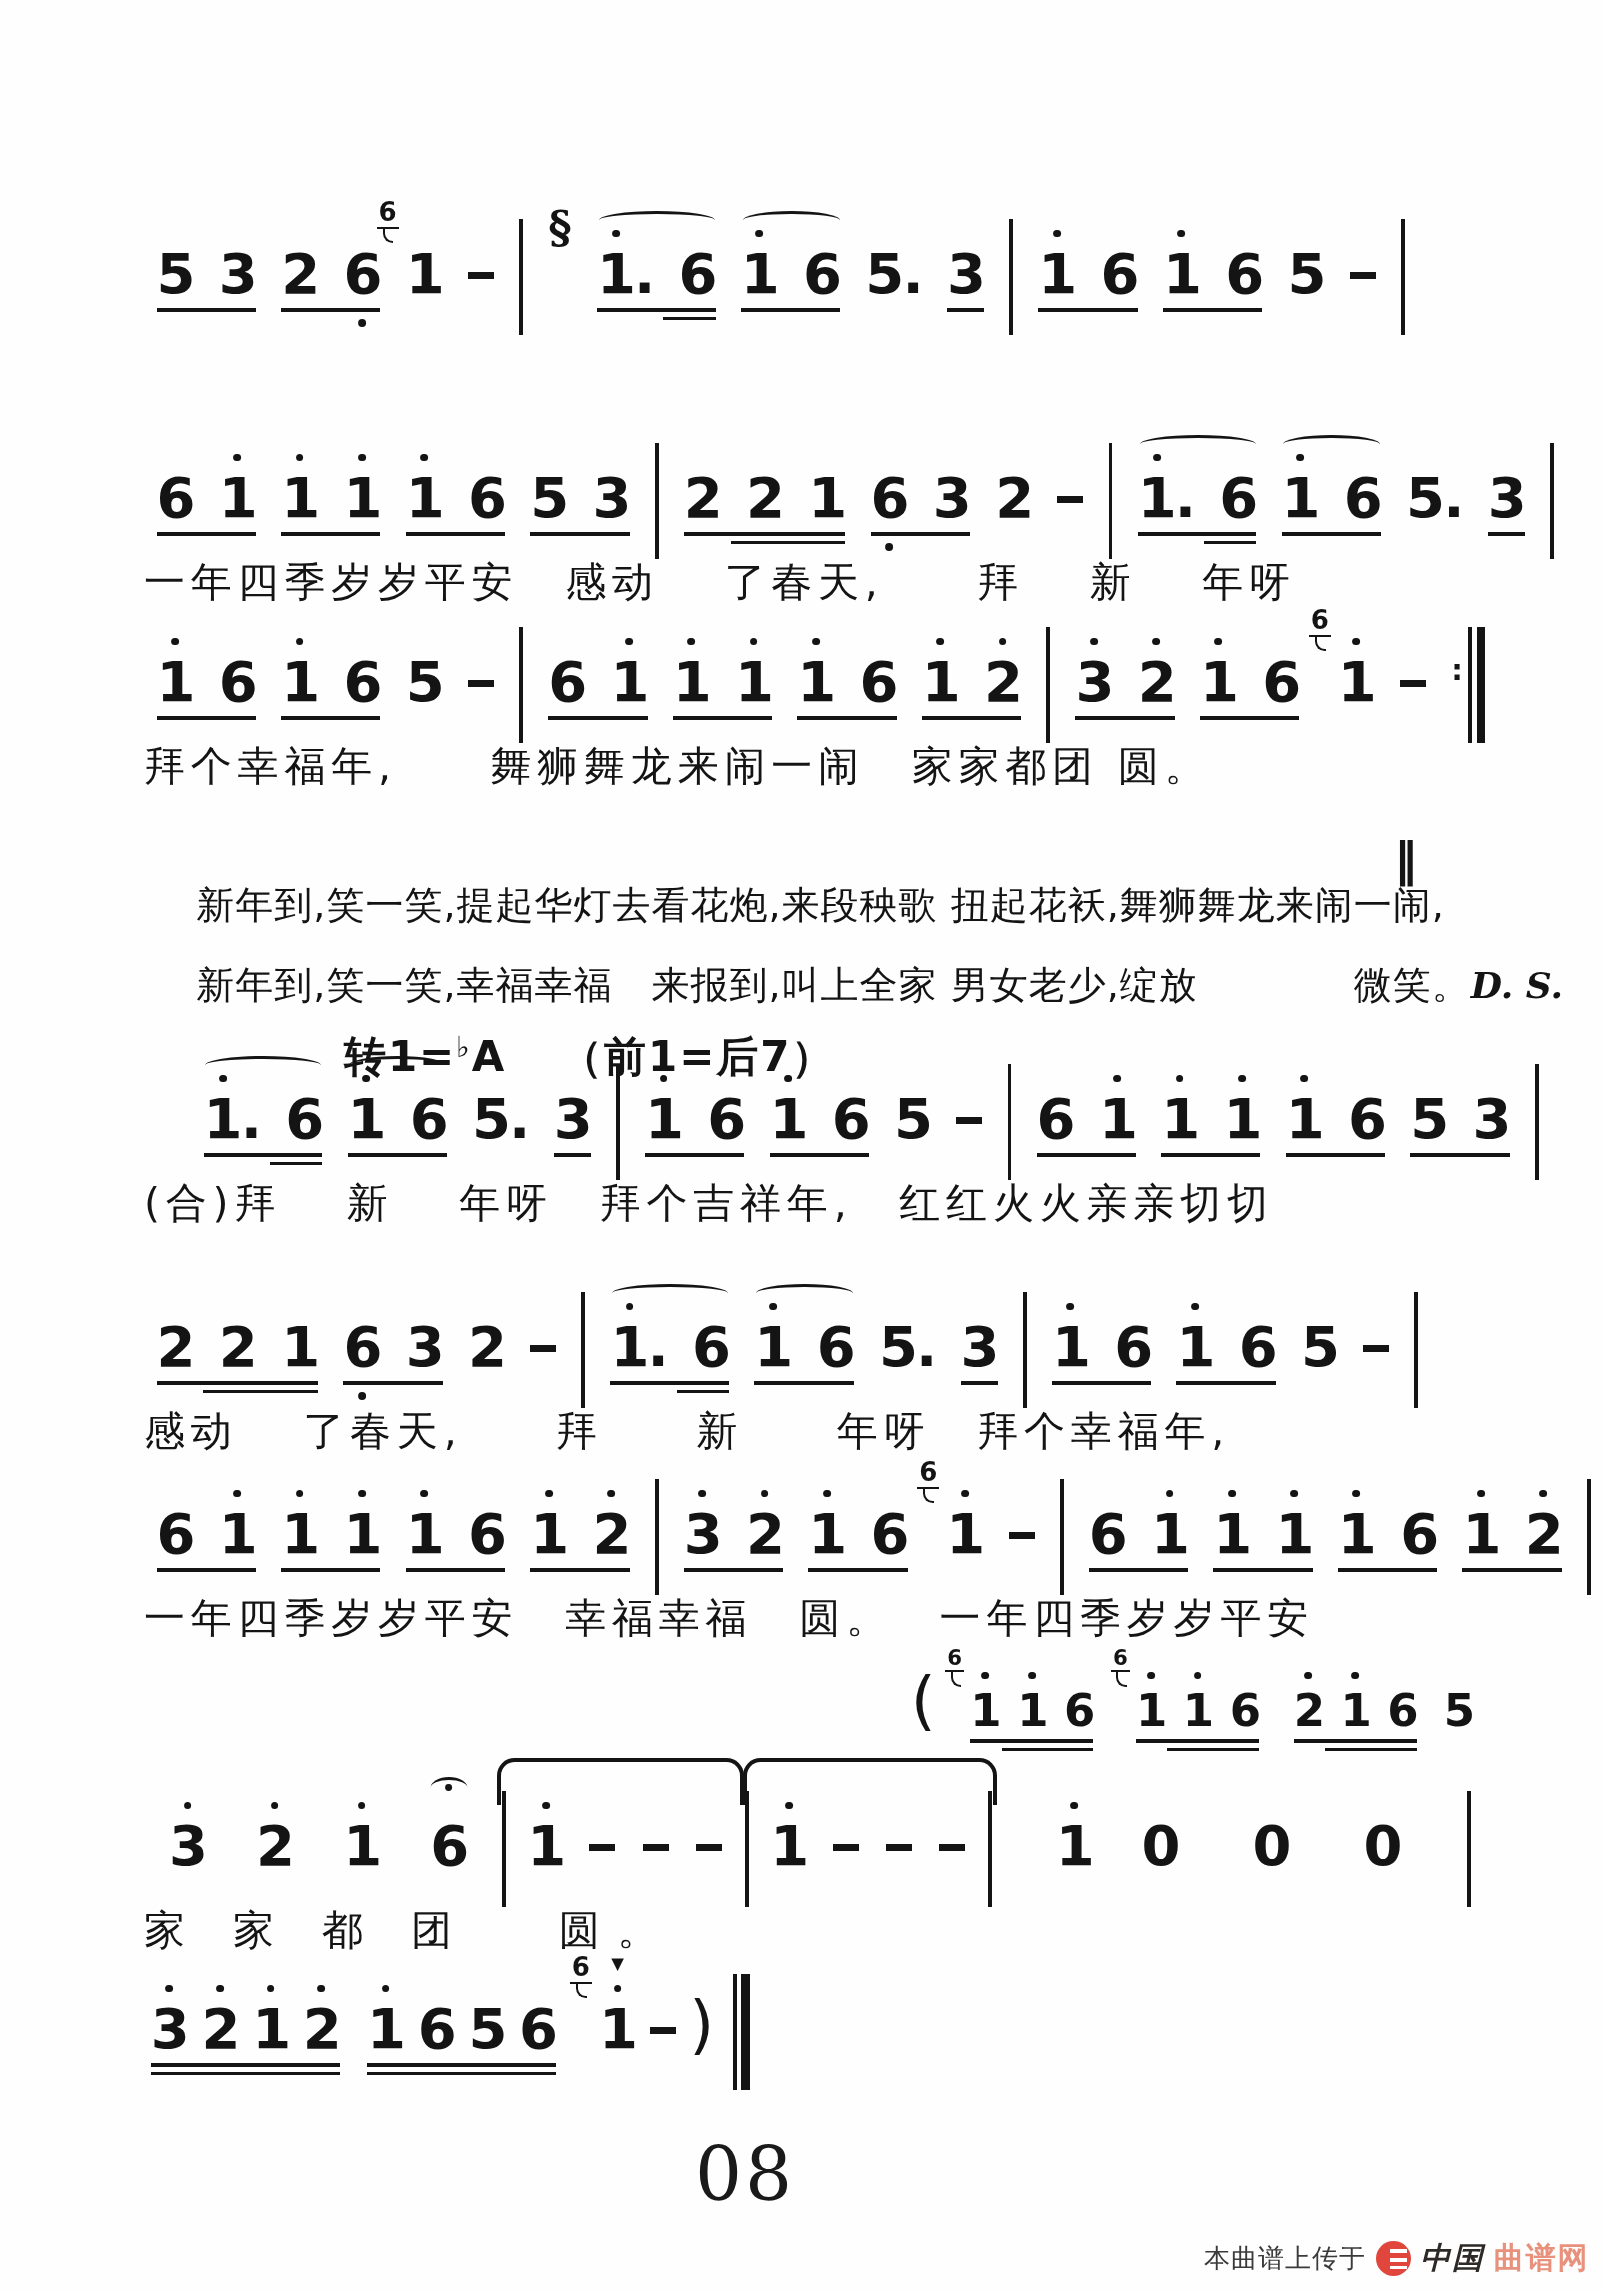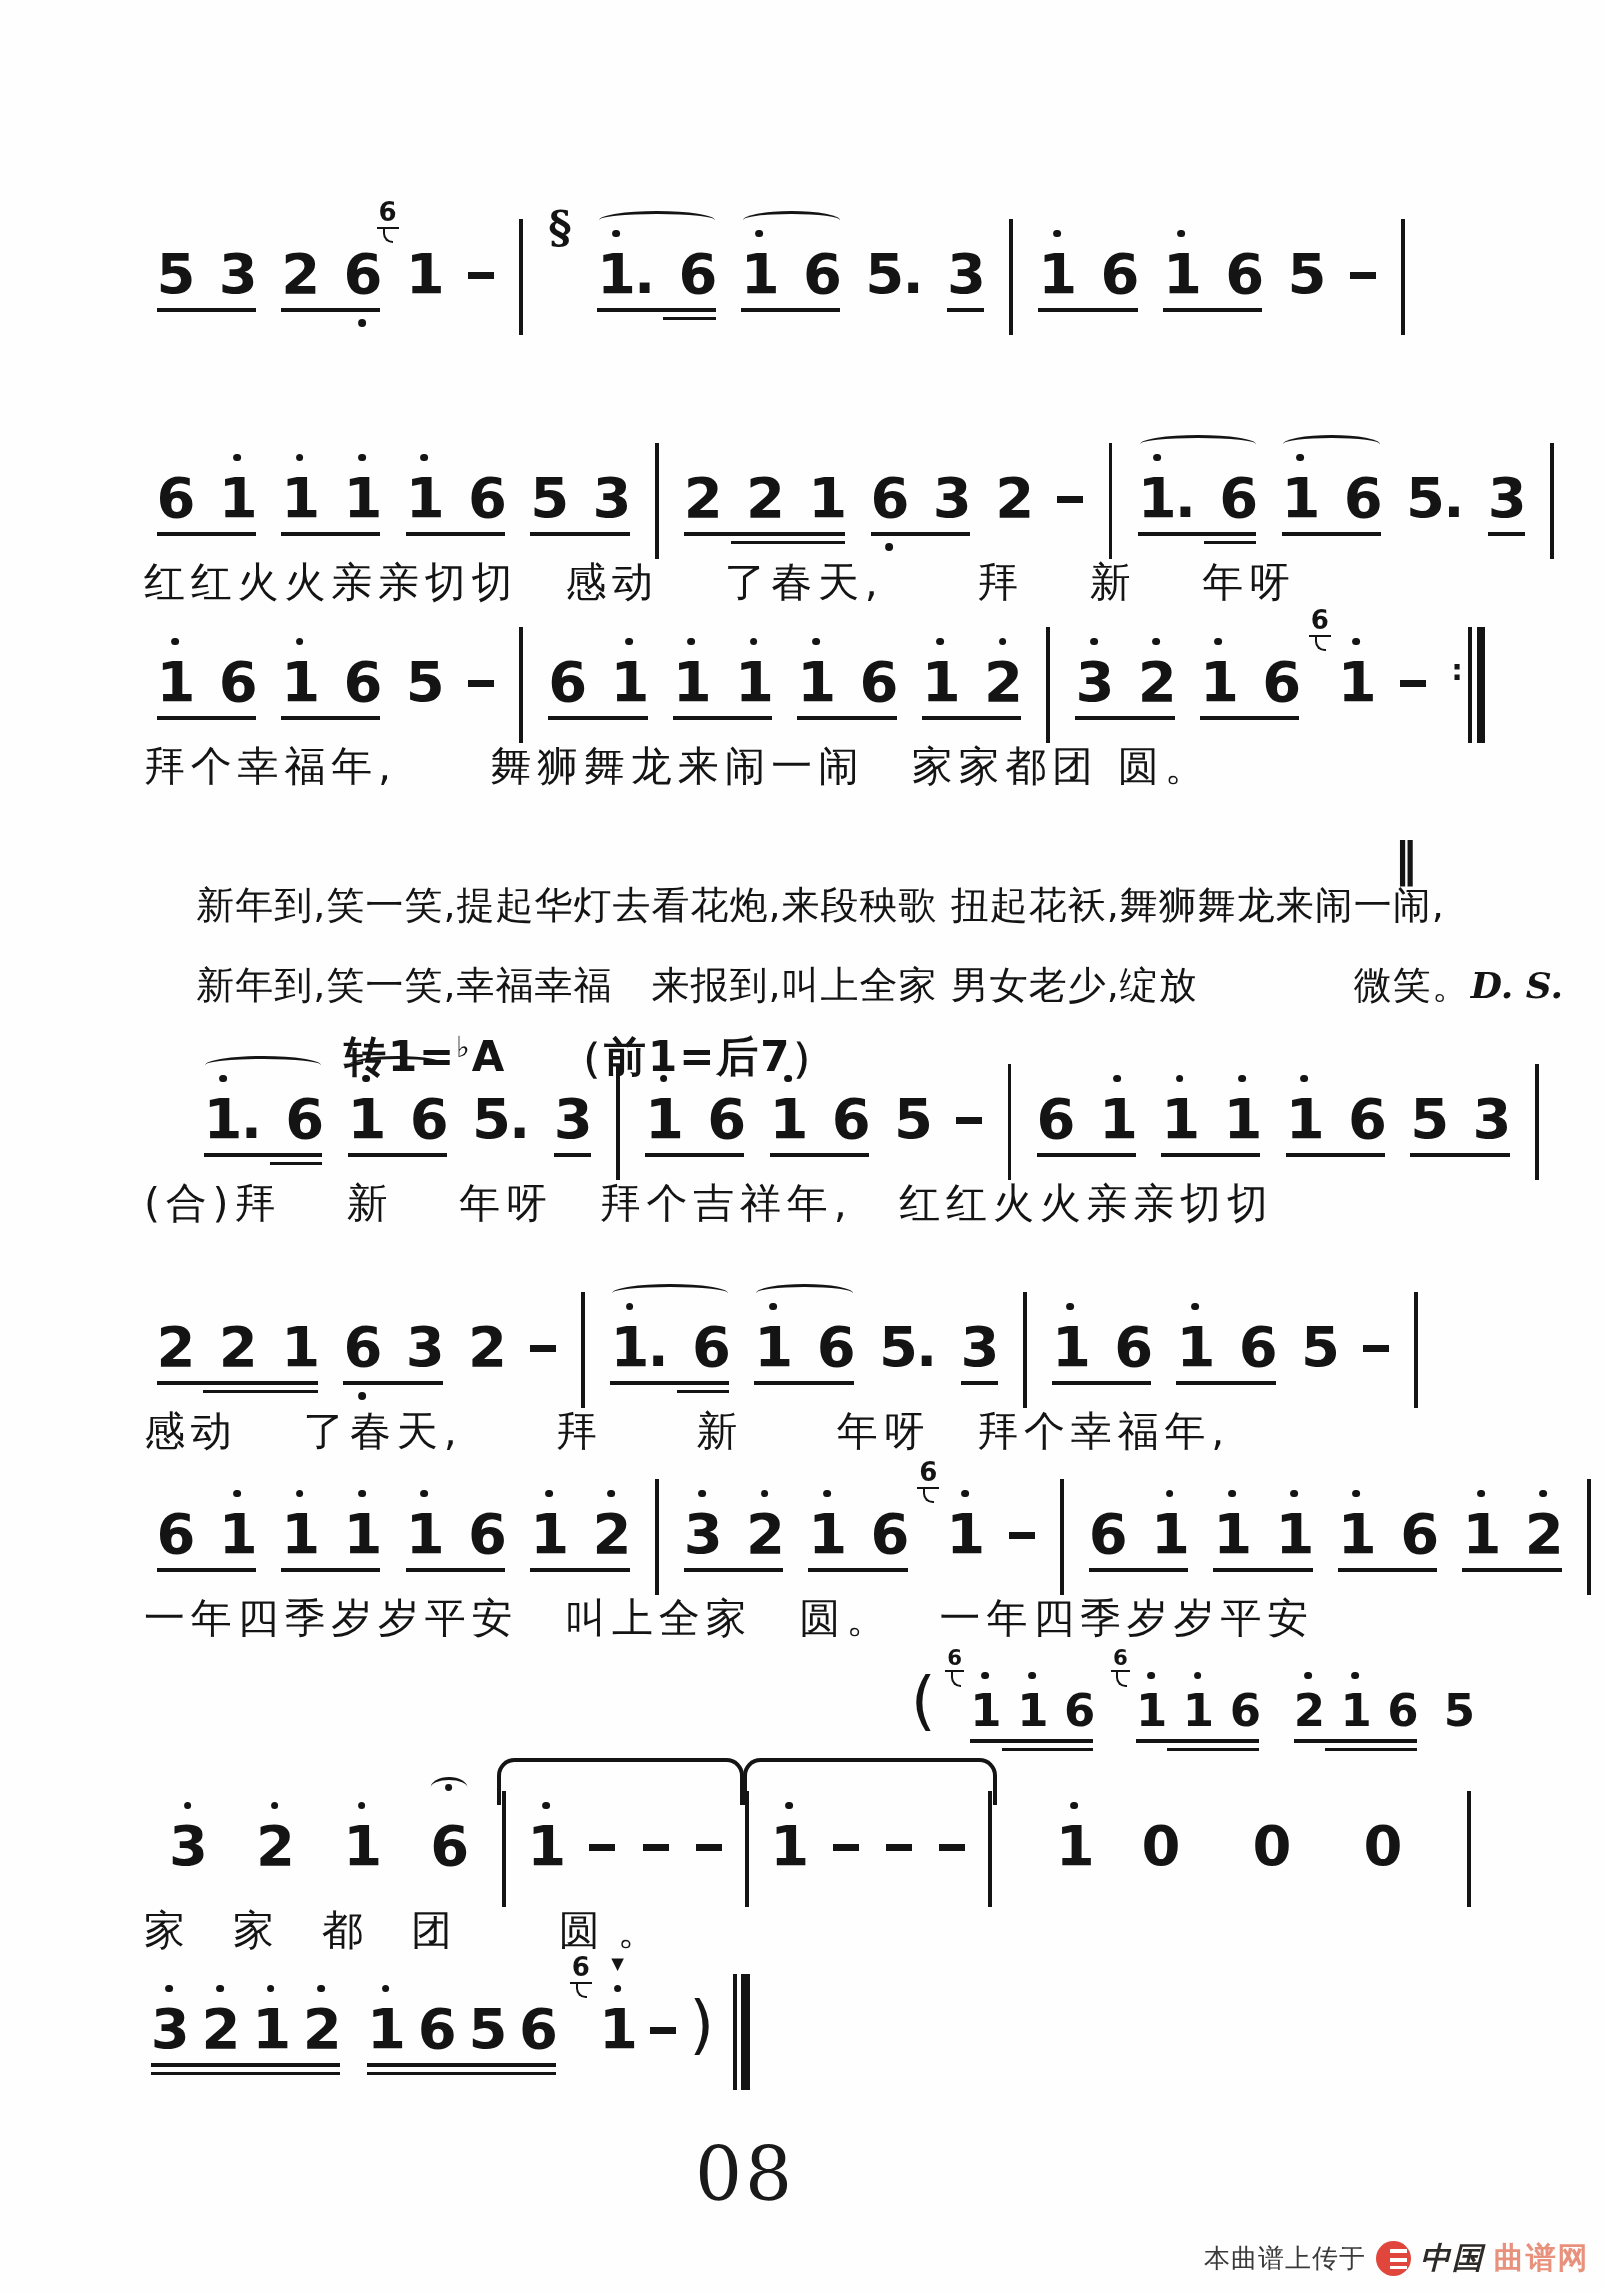--- a/index.html
+++ b/index.html
@@ -276,21 +276,21 @@
           <span class="txt">5.</span>
         </span>
         <span class="tok" style="margin: 0px 12.6px;">
           <span class="txt">3</span>
           <div class="ul" style="left: 0px; right: 0px;"></div>
         </span>
         <span class="tok bar" style="margin: 0px 12.6px;">
           <div class="bl"></div>
         </span>
       </div>
-      <div class="lyrics">红红火火亲亲切切　感动　 了春天,　　拜　 新　 年呀</div>
+      <div class="lyrics">一年四季岁岁平安　感动　 了春天,　　拜　 新　 年呀</div>
     </div>
     <div class="system" style="left: 144px; top: 623px;">
       <div class="notes">
         <span class="tok" style="margin: 0px 12.6px;">
           <span class="txt">1</span>
           <div class="hd"></div>
           <div class="ul" style="left: 0px; right: -15.5px;"></div>
         </span>
         <span class="tok" style="margin: 0px 12.6px;">
           <span class="txt">6</span>
@@ -695,21 +695,21 @@
         </span>
         <span class="tok" style="margin: 0px 12.6px;">
           <span class="txt">2</span>
           <div class="hd"></div>
           <div class="ul" style="left: -15.5px; right: 0px;"></div>
         </span>
         <span class="tok bar" style="margin: 0px 12.6px;">
           <div class="bl"></div>
         </span>
       </div>
-      <div class="lyrics">一年四季岁岁平安　叫上全家　圆。　一年四季岁岁平安</div>
+      <div class="lyrics">一年四季岁岁平安　幸福幸福　圆。　一年四季岁岁平安</div>
     </div>
     <div class="system small" style="left: 902px; top: 1661px;">
       <div class="notes">
         <span class="tok paren" style="margin: 0px 8.7px;">
           <span class="txt">(</span>
         </span>
         <span class="tok" style="margin: 0px 8.7px 0px 26px;">
           <span class="txt">1</span>
           <div class="hd"></div>
           <span class="grace">6</span>

